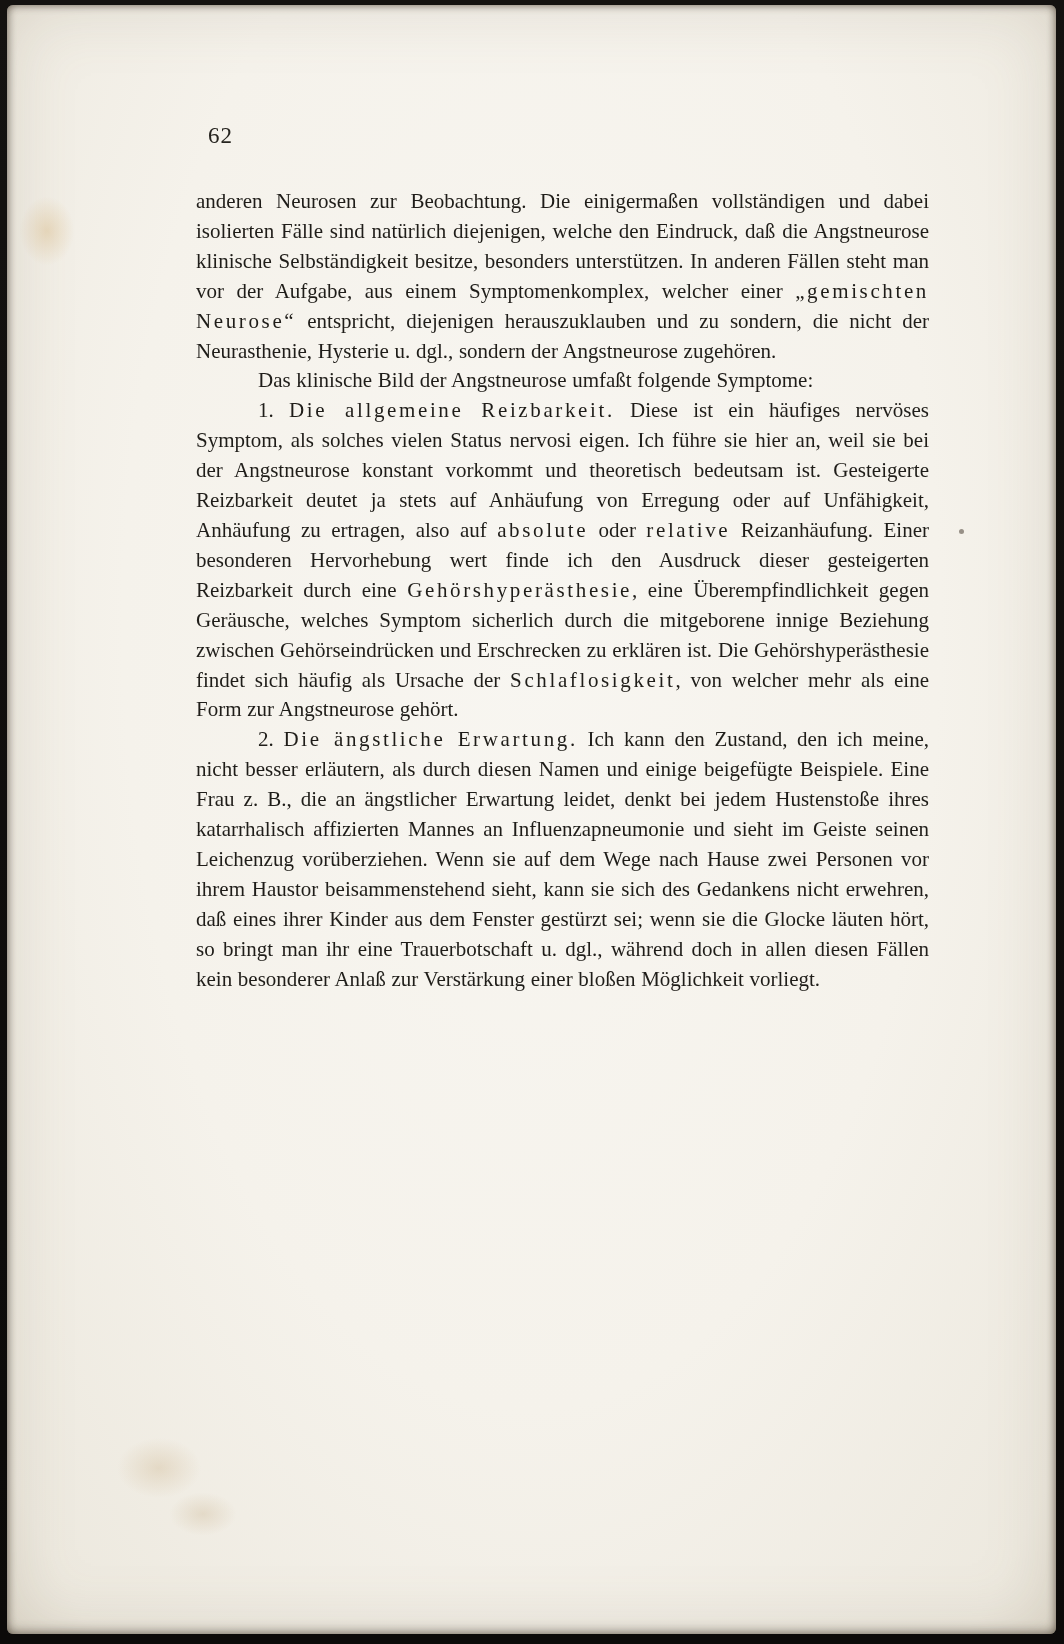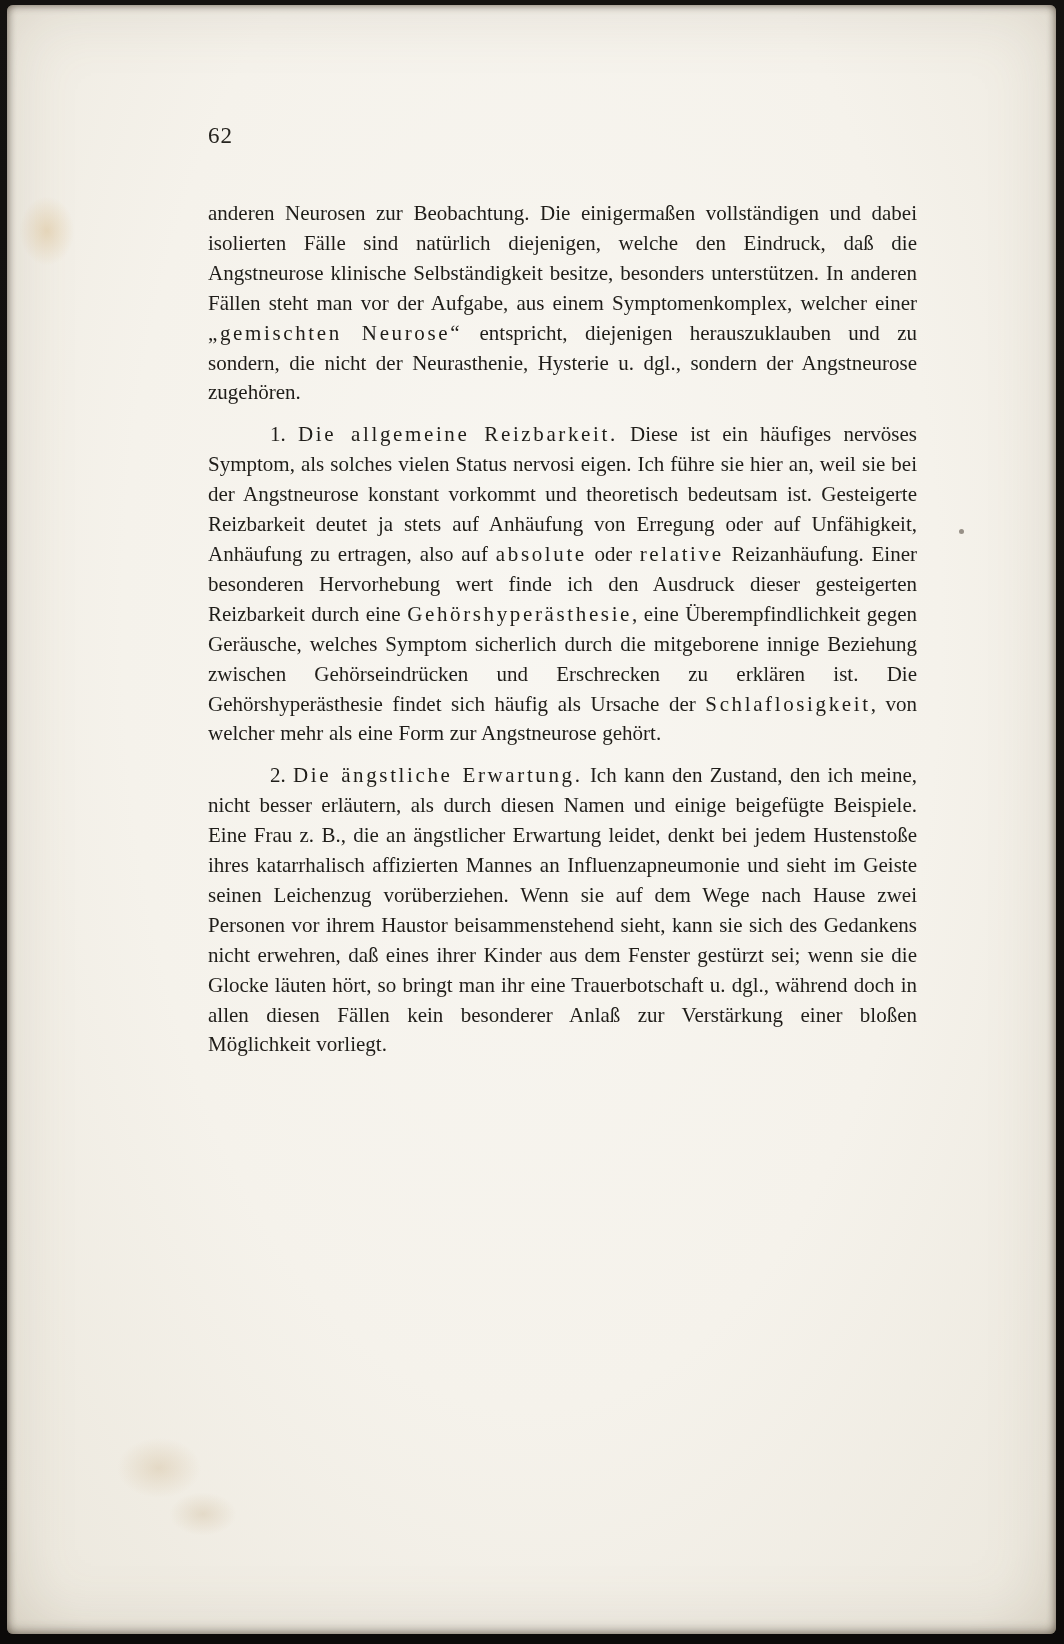--- a/index.html
+++ b/index.html
@@ -75,21 +75,21 @@
     width: 733px;
     color: #1f1d19;
     font-size: 21px;
     line-height: 29.9px;
     text-align: justify;
     word-spacing: 0.02em;
     hyphens: auto;
     -webkit-hyphens: auto;
   }
   .para {
-    margin: 12px;
+    margin: 0;
     text-indent: 62px;
   }
   .para.no-indent {
     text-indent: 0;
   }
   .spaced {
     letter-spacing: 0.125em;
   }
 </style>
 </head>
@@ -100,18 +100,19 @@
 
     <div class="stain stain-top-left"></div>
     <div class="stain stain-bottom-a"></div>
     <div class="stain stain-bottom-b"></div>
     <div class="speck"></div>
 
     <div class="page-number">62</div>
 
     <div class="text-block">
       <p class="para no-indent"><span>anderen Neurosen zur Beobachtung. Die einigermaßen vollständigen und dabei isolierten Fälle sind natürlich diejenigen, welche den Eindruck, daß die Angstneurose klinische Selbständigkeit besitze, besonders unterstützen. In anderen Fällen steht man vor der Aufgabe, aus einem Symptomenkomplex, welcher einer </span><span class="spaced">„gemischten Neurose“</span><span> entspricht, diejenigen herauszuklauben und zu sondern, die nicht der Neurasthenie, Hysterie u. dgl., sondern der Angstneurose zugehören.</span></p>
+      <p class="para"><span>Das klinische Bild der Angstneurose umfaßt folgende Symptome:</span></p>
       <p class="para"><span>1. </span><span class="spaced">Die allgemeine Reizbarkeit.</span><span> Diese ist ein häufiges nervöses Symptom, als solches vielen Status nervosi eigen. Ich führe sie hier an, weil sie bei der Angstneurose konstant vorkommt und theoretisch bedeutsam ist. Gesteigerte Reizbarkeit deutet ja stets auf Anhäufung von Erregung oder auf Unfähigkeit, Anhäufung zu ertragen, also auf </span><span class="spaced">absolute</span><span> oder </span><span class="spaced">relative</span><span> Reizanhäufung. Einer besonderen Hervorhebung wert finde ich den Ausdruck dieser gesteigerten Reizbarkeit durch eine </span><span class="spaced">Gehörshyperästhesie</span><span>, eine Überempfindlichkeit gegen Geräusche, welches Symptom sicherlich durch die mitgeborene innige Beziehung zwischen Gehörseindrücken und Erschrecken zu erklären ist. Die Gehörshyperästhesie findet sich häufig als Ursache der </span><span class="spaced">Schlaflosigkeit</span><span>, von welcher mehr als eine Form zur Angstneurose gehört.</span></p>
       <p class="para"><span>2. </span><span class="spaced">Die ängstliche Erwartung.</span><span> Ich kann den Zustand, den ich meine, nicht besser erläutern, als durch diesen Namen und einige beigefügte Beispiele. Eine Frau z. B., die an ängstlicher Erwartung leidet, denkt bei jedem Hustenstoße ihres katarrhalisch affizierten Mannes an Influenzapneumonie und sieht im Geiste seinen Leichenzug vorüberziehen. Wenn sie auf dem Wege nach Hause zwei Personen vor ihrem Haustor beisammenstehend sieht, kann sie sich des Gedankens nicht erwehren, daß eines ihrer Kinder aus dem Fenster gestürzt sei; wenn sie die Glocke läuten hört, so bringt man ihr eine Trauerbotschaft u. dgl., während doch in allen diesen Fällen kein besonderer Anlaß zur Verstärkung einer bloßen Möglichkeit vorliegt.</span></p>
     </div>
 
   </div>
 </div>
 
 </body></html>

